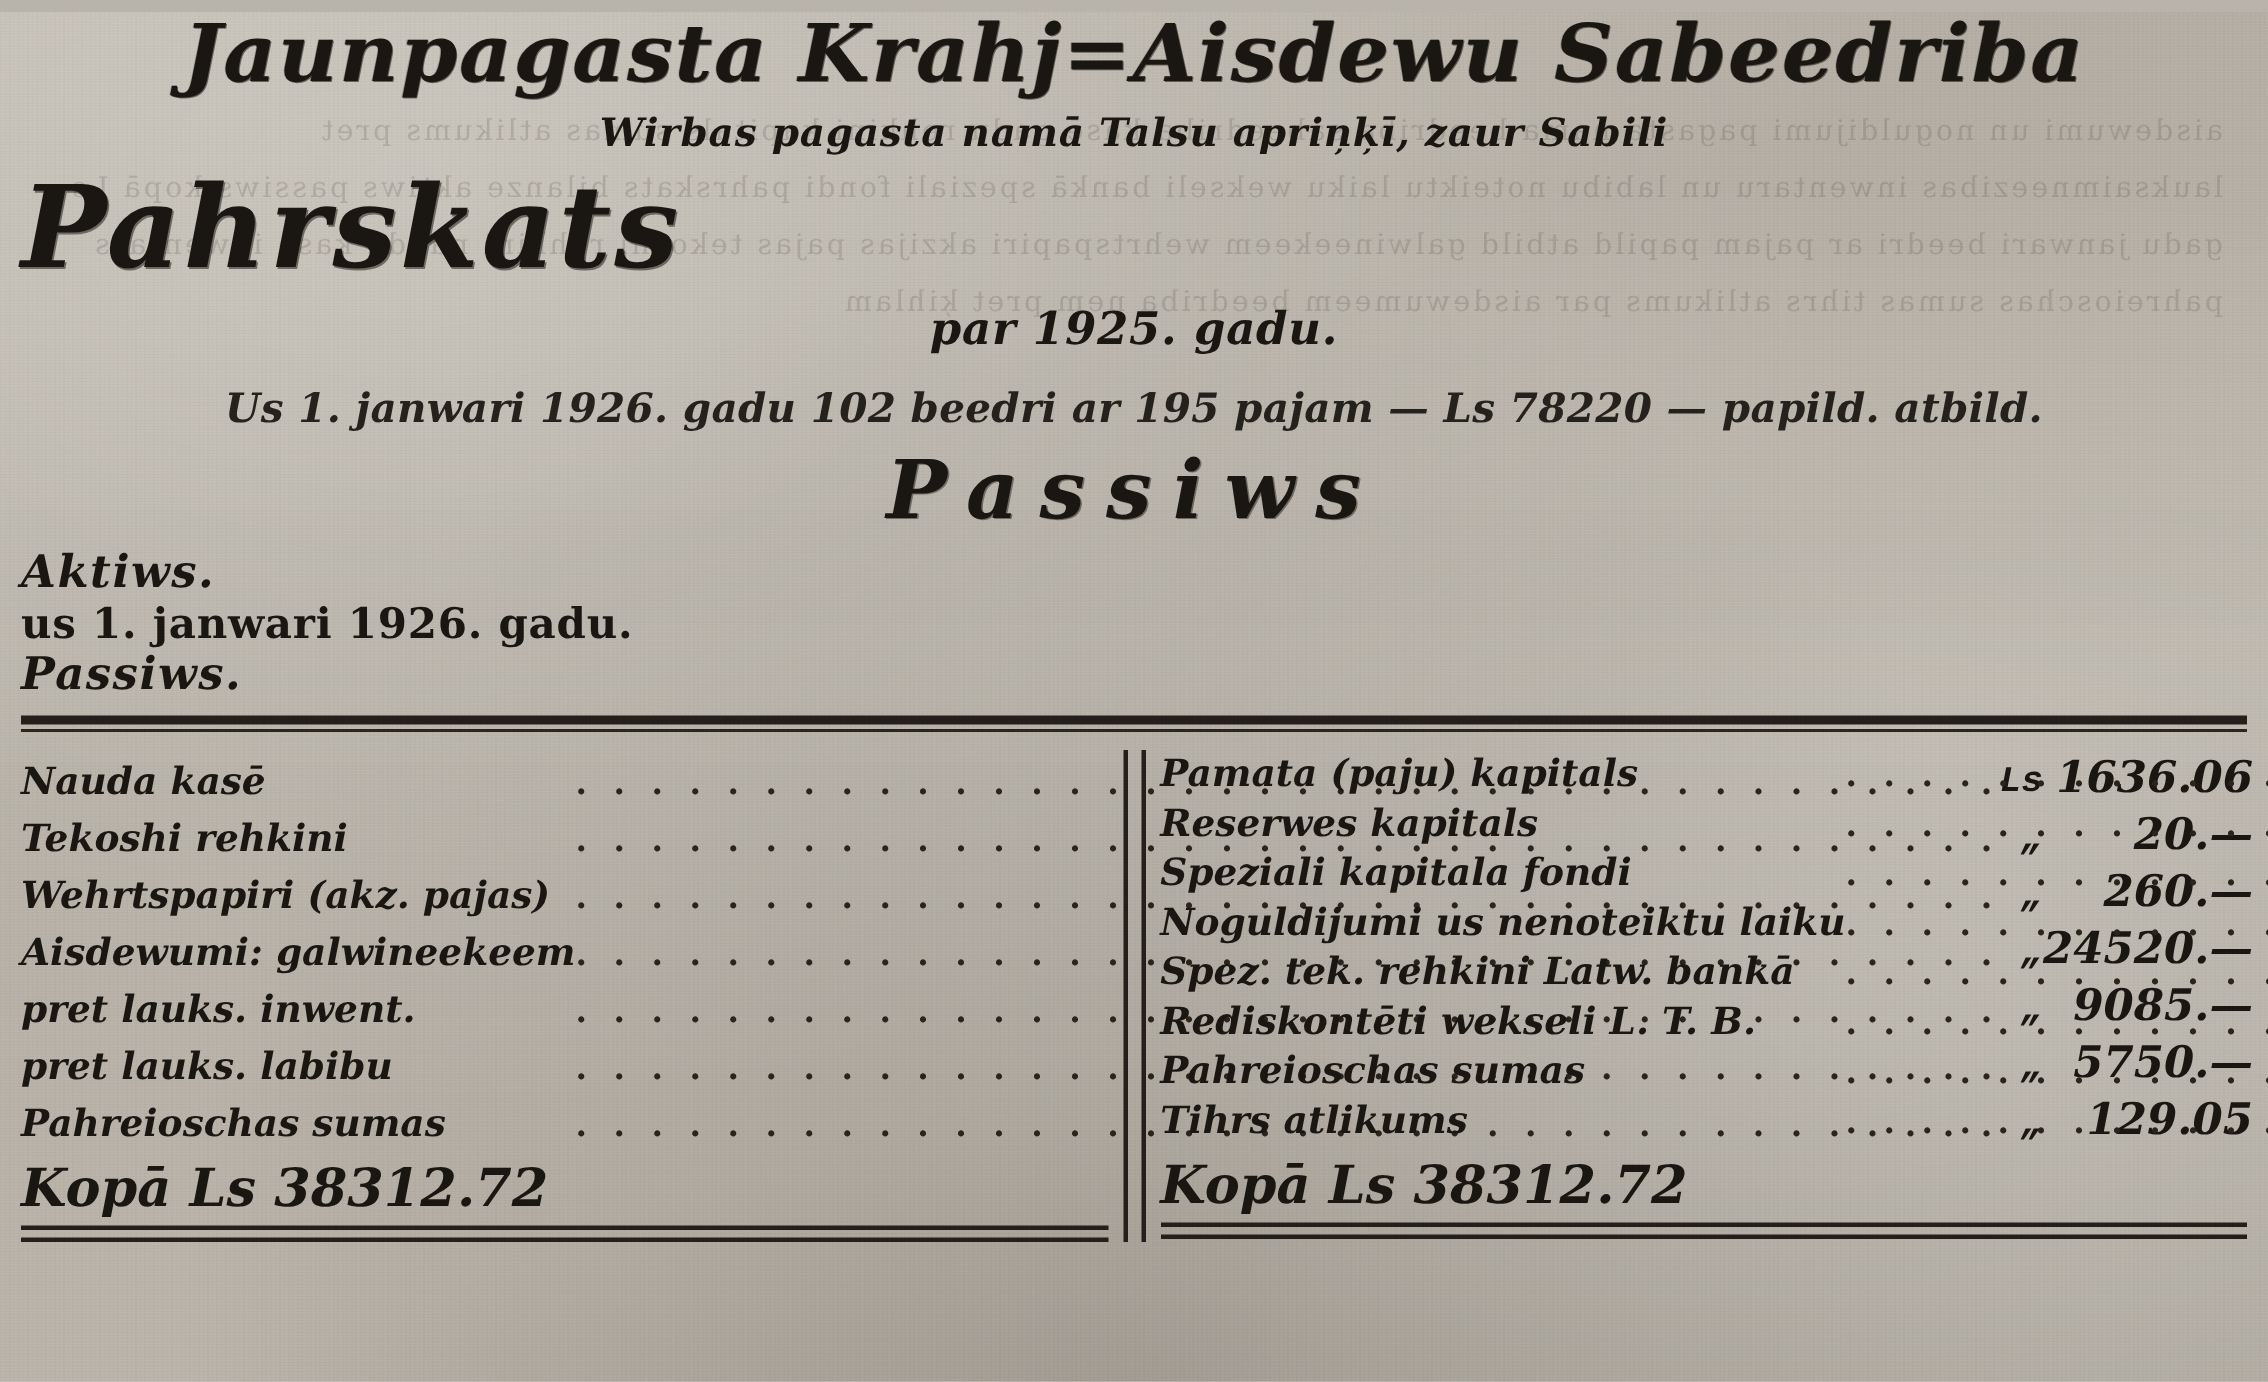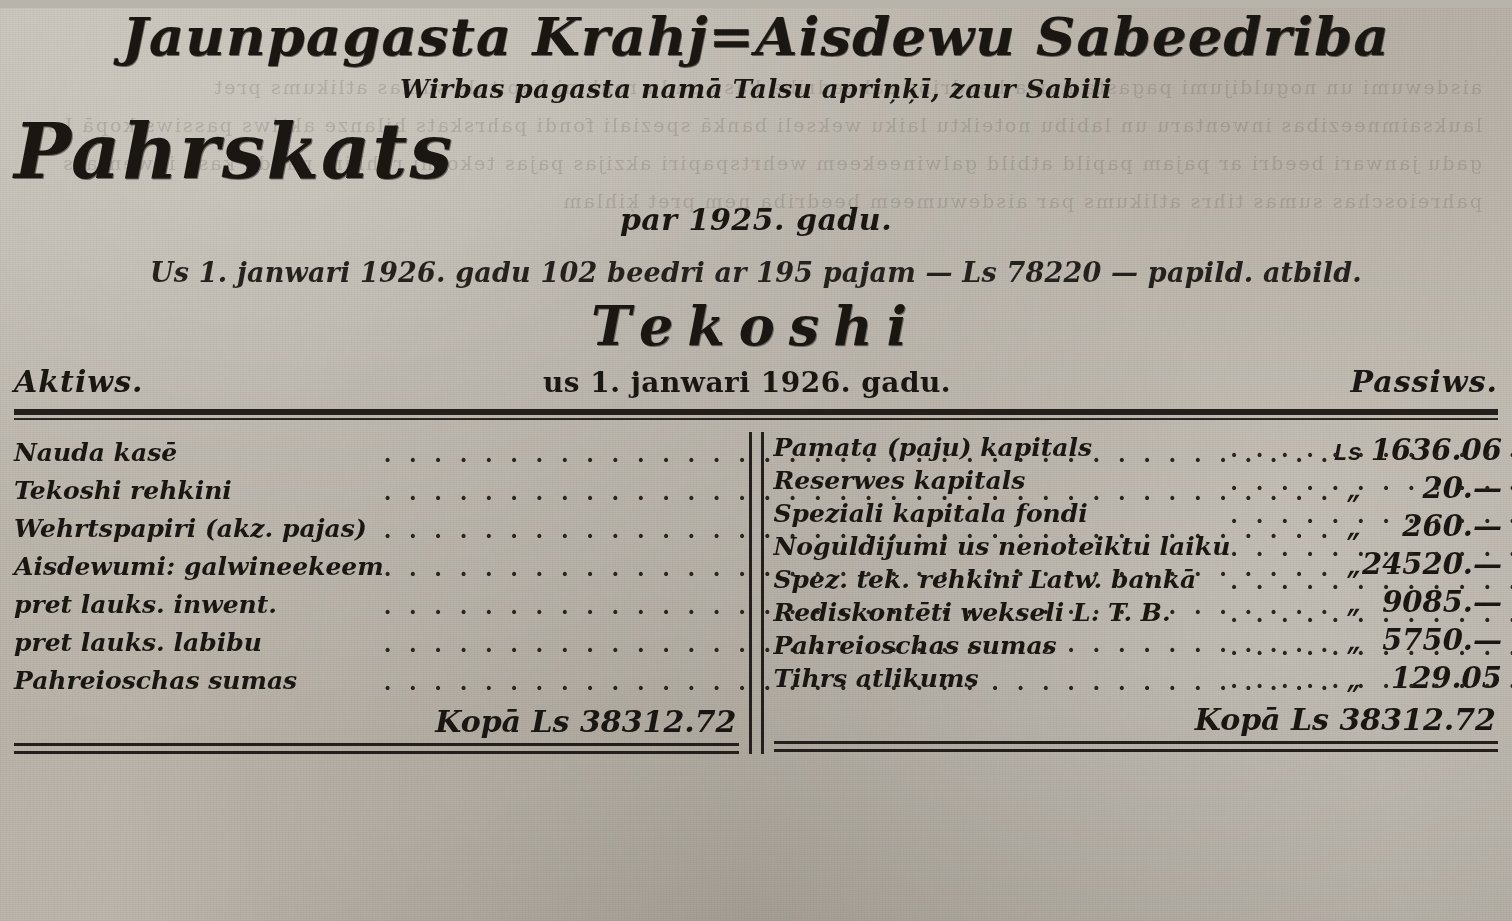--- a/index.html
+++ b/index.html
@@ -111,20 +111,21 @@
     letter-spacing: 14px;
     text-shadow: 1px 1px 0 rgba(20,17,13,0.45);
   }
 
   .colheads {
     display: flex;
     align-items: baseline;
     justify-content: space-between;
     margin-top: 6px;
     font-size: 30px;
+    flex-direction: column;
   }
   .colheads .mid {
     font-size: 28px;
     font-style: normal;
     font-weight: bold;
     font-family: "DejaVu Serif", serif;
     letter-spacing: 0.5px;
   }
   .side-label { letter-spacing: 1px; }
 
@@ -189,25 +190,25 @@
   }
   td.amt {
     text-align: right;
     width: 1%;
     font-size: 29px;
     padding-bottom: 3px;
   }
   .indent { padding-left: 96px; }
 
   .totalrow {
-    text-align: right;
+    text-align: left;
     font-family: "DejaVu Serif", serif;
     font-weight: bold;
     font-style: italic;
-    font-size: 30px;
+    font-size: 35px;
     padding-top: 6px;
     padding-right: 2px;
   }
   .total-rule-top {
     height: 3px;
     background: #241f1a;
     margin-top: 4px;
   }
   .total-rule-bottom {
     height: 3px;
@@ -240,21 +241,21 @@
     <div class="masthead blackletter">Jaunpagasta Krahj=Aisdewu Sabeedriba</div>
 
     <div class="subhead blackletter">Wirbas pagasta namā Talsu apriņķī, zaur Sabili</div>
 
     <div class="bigtitle blackletter">Pahrskats</div>
 
     <div class="yearline blackletter">par 1925. gadu.</div>
 
     <div class="memberline blackletter ink-fade">Us 1. janwari 1926. gadu 102 beedri ar 195 pajam — Ls 78220 — papild. atbild.</div>
 
-    <div class="balancetitle blackletter">Tekoshi</div>
+    <div class="balancetitle blackletter">Passiws</div>
 
     <div class="colheads">
       <div class="blackletter side-label">Aktiws.</div>
       <div class="mid blackletter">us 1. janwari 1926. gadu.</div>
       <div class="blackletter side-label">Passiws.</div>
     </div>
 
     <div class="rule-thick"></div>
     <div class="rule-thin"></div>
 

